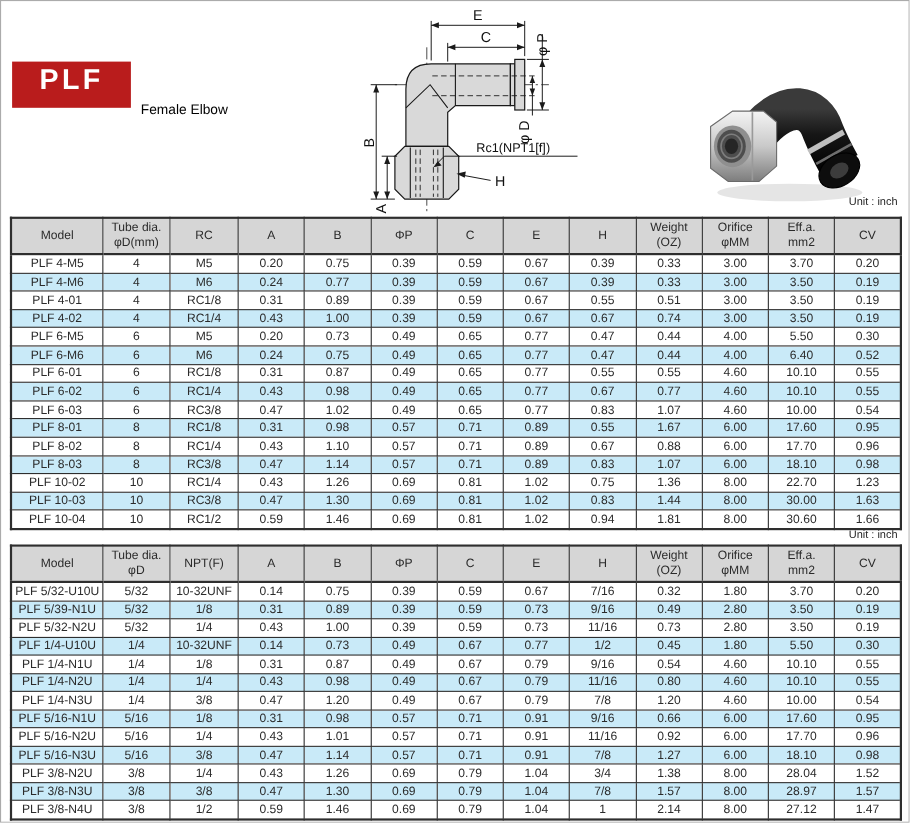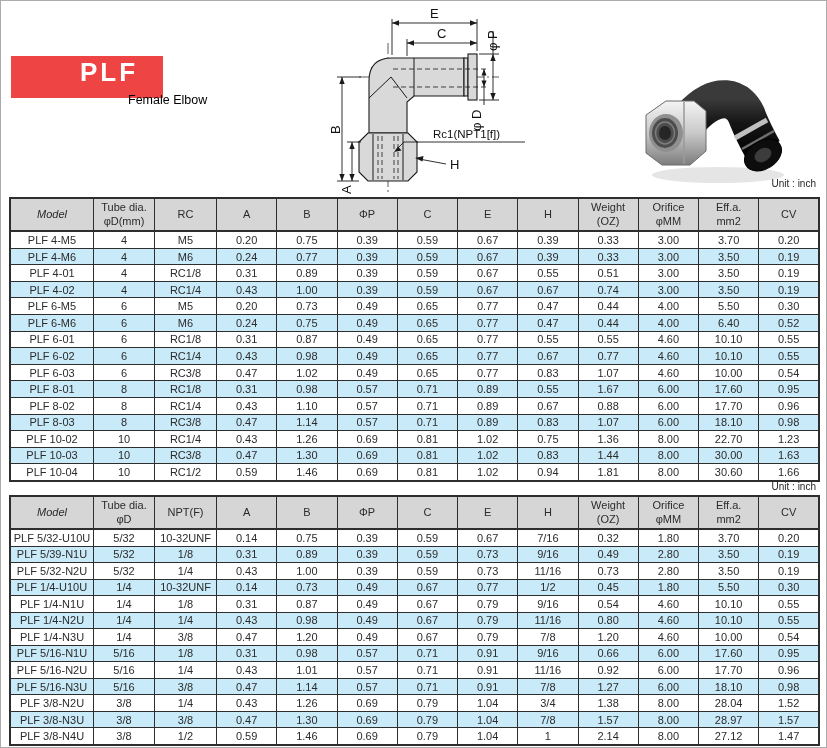--- a/index.html
+++ b/index.html
@@ -4,22 +4,22 @@
 <style>
   html,body { margin:0; padding:0; background:#ffffff; }
   .page {
     position:relative; width:825px; height:746px;
     border:1px solid #ababab; background:#ffffff; overflow:hidden;
     font-family:"Liberation Sans", sans-serif;
   }
   
   .logo {
     position:absolute; left:10px; top:55px; width:108px; height:42px;
-    background:#ef4444; color:#ffffff; font-weight:bold; font-size:26px;
-    letter-spacing:3px; text-align:center; line-height:33px;padding-left:44px;
+    background:#b91c1c; color:#ffffff; font-weight:bold; font-size:26px;
+    letter-spacing:3px; text-align:center; line-height:33px;
   }
   .subtitle { position:absolute; left:127px; top:92px; font-size:12.5px; color:#000000; }
   .unit { position:absolute; right:10px; font-size:10px; color:#1f1f1f;text-align:right; }
   #unit1 { top:177px; }
   #unit2 { top:480px; }
   .drawing { position:absolute; left:328px; top:0px; width:272px; height:195px; }
   .photo   { position:absolute; left:633px; top:74px; width:172px; height:114px; }
 
   
   table {
@@ -31,21 +31,21 @@
   #t2 { top:494px; height:251px; }
   th, td {
     border:1px solid #2e2e2e; font-size:11px; color:#2b2b2b;
     text-align:center; vertical-align:middle; padding:0; font-weight:normal;
     overflow:hidden; white-space:nowrap;
   }
   thead th {
     background:#d6d6d6; white-space:pre-line; line-height:1.25;
     height:31px; border-bottom:2px solid #2e2e2e; font-size:11px;
   }
-  th:nth-child(1) { width:82px;font-style:italic; }
+  th:nth-child(1) { width:82px; }
   th:nth-child(2) { width:60px; }
   th:nth-child(3) { width:61px; }
   tbody tr.alt td { background:#c9eaf8; }
 
   
   .ln   { stroke:#1a1a1a; stroke-width:1; fill:none; }
   .body { fill:#d9d9d9; stroke:#1a1a1a; stroke-width:1.1; }
   .dim  { stroke:#1a1a1a; stroke-width:0.9; fill:none; }
   .arr  { fill:#1a1a1a; stroke:none; }
   .dlbl { font-family:"Liberation Sans",sans-serif; font-size:13px; fill:#111; }

